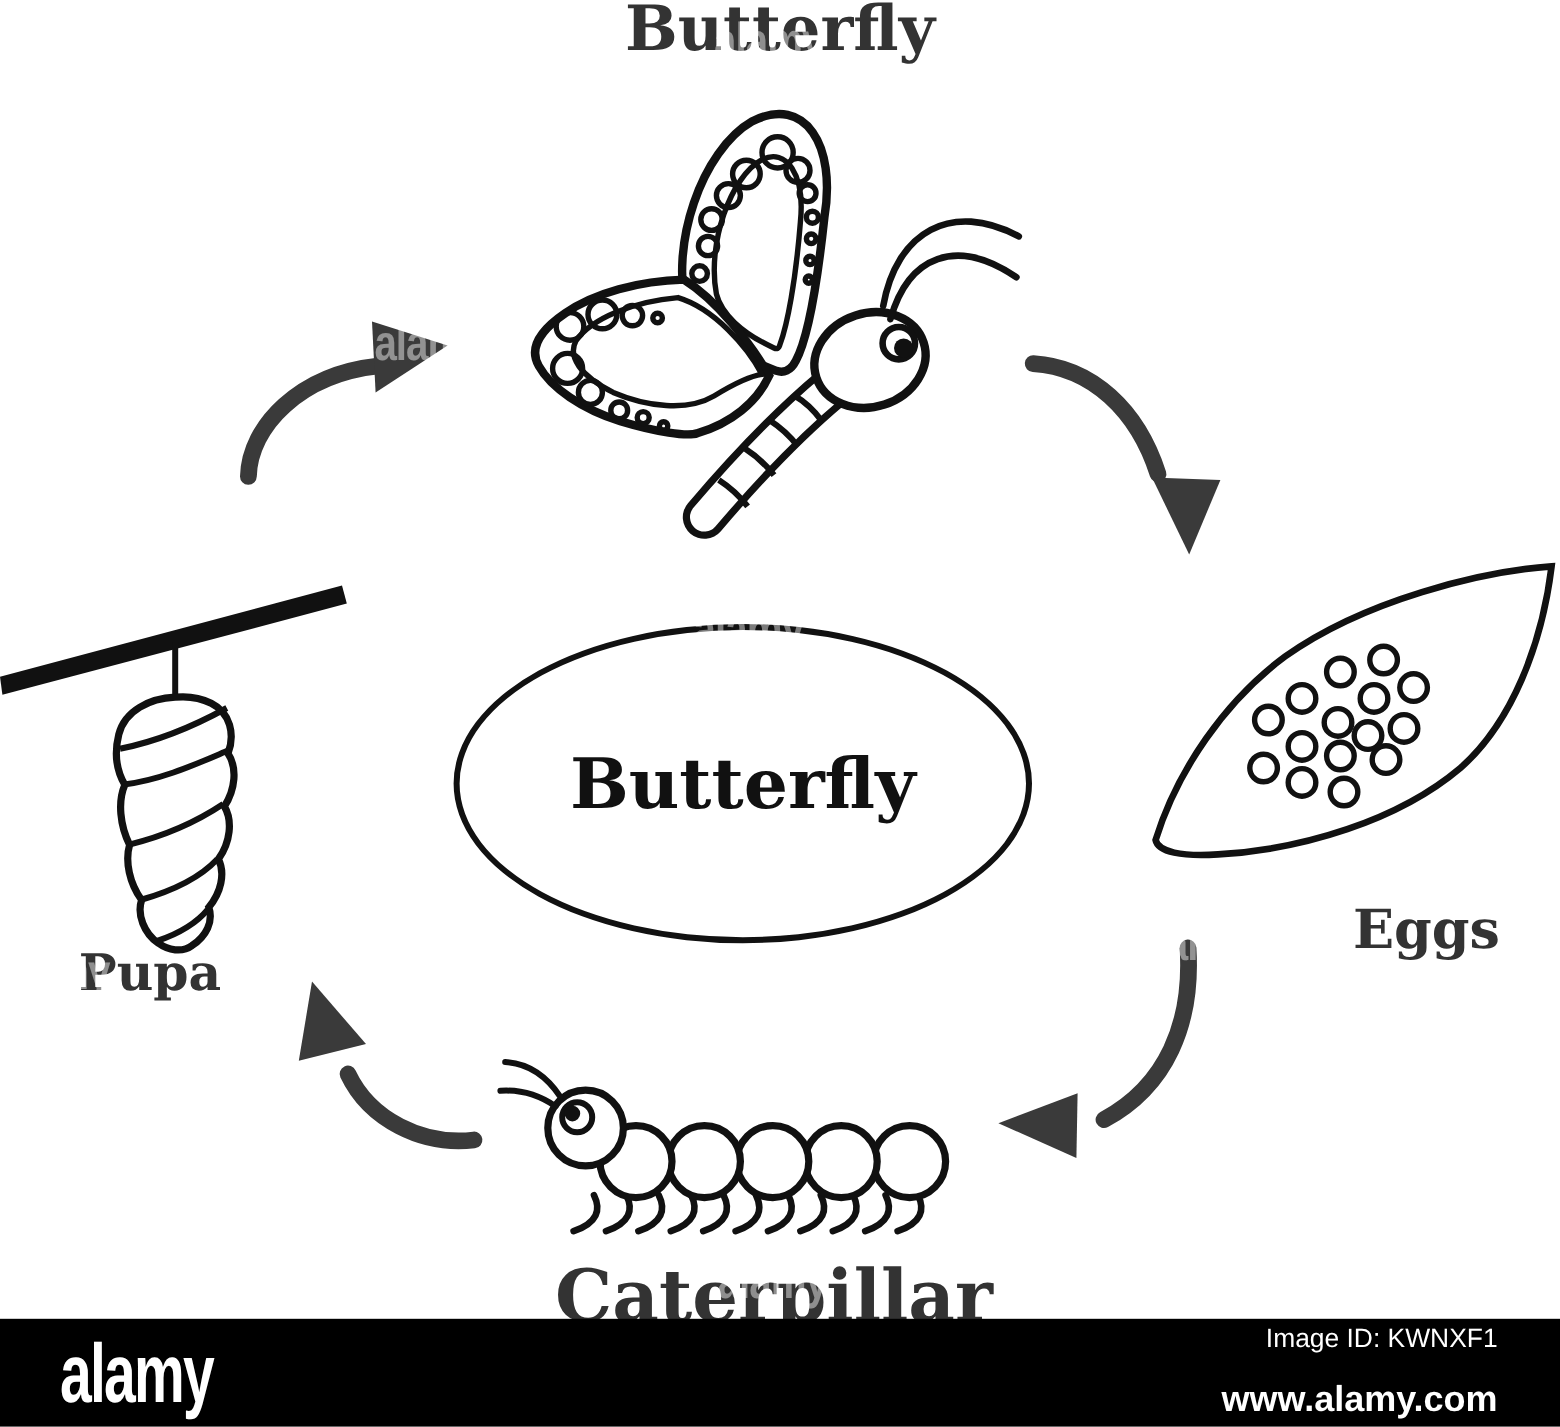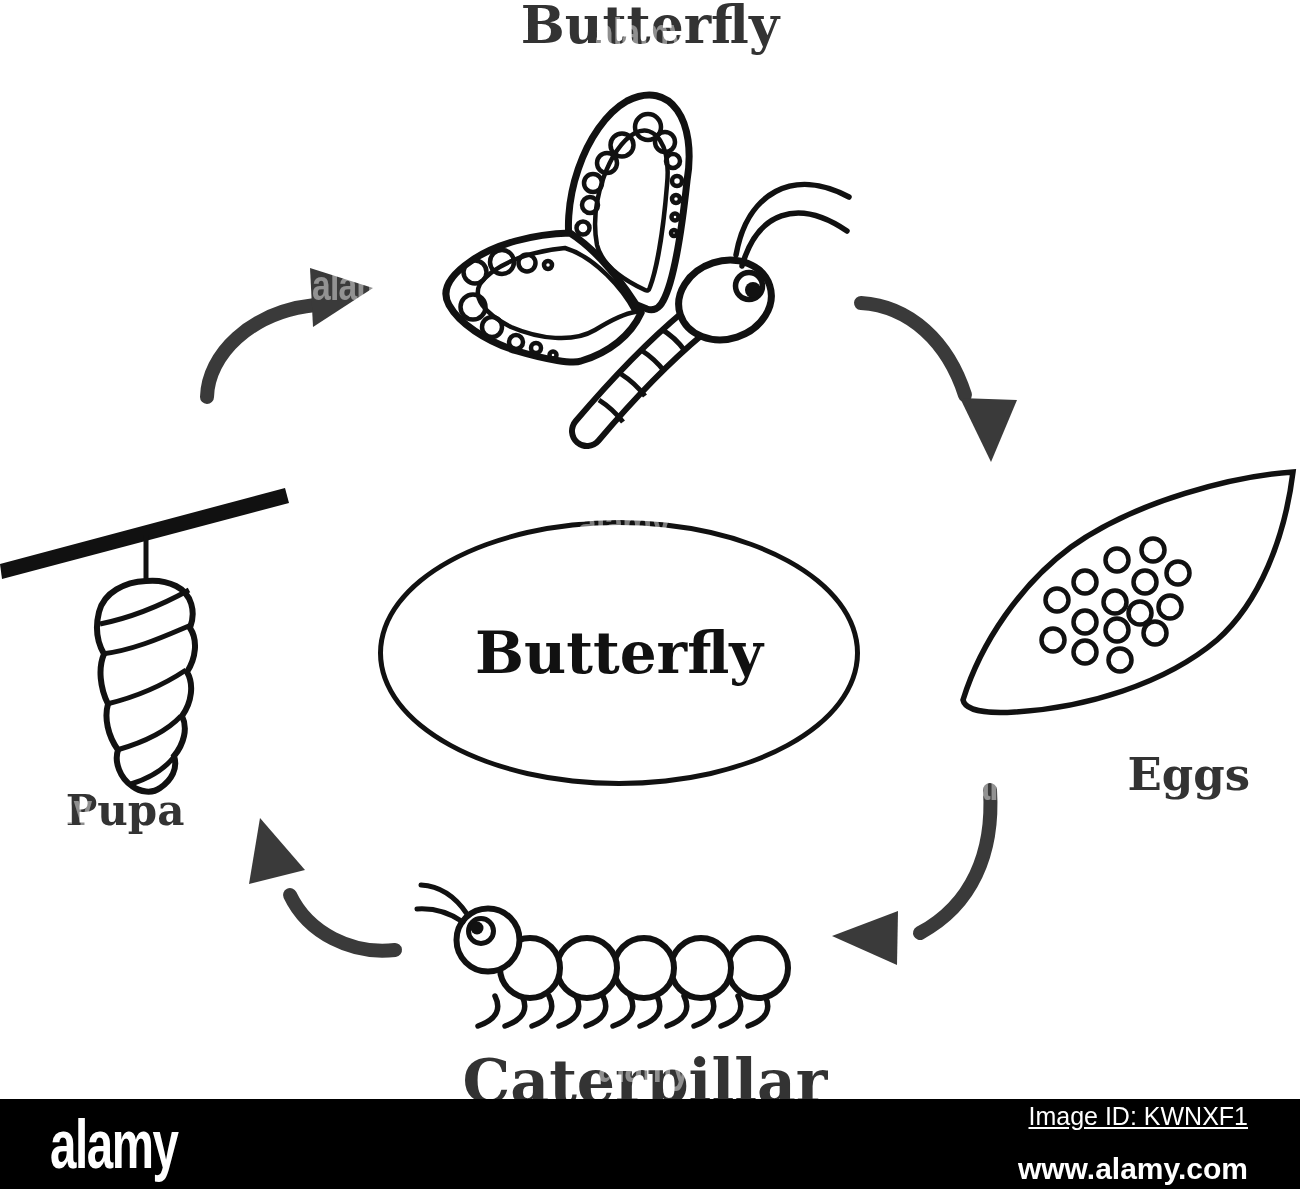--- a/index.html
+++ b/index.html
@@ -21,21 +21,21 @@
   .shaft{fill:none;stroke:var(--arrow);stroke-linecap:round;stroke-width:14px;}
   .ahead{fill:var(--arrow);stroke:none;}
   
   .oval{border:5px solid var(--ink);border-radius:50%;display:flex;flex-direction:column;align-items:center;justify-content:center;gap:4px;background:#fff;}
   .oval .l1{font-family:"DejaVu Serif",serif;font-weight:bold;font-size:58px;color:var(--ink);line-height:1;}
   .oval .l2{font-family:"DejaVu Serif",serif;font-weight:bold;font-size:42px;color:var(--ink);line-height:1;}
   
   .bar{left:0;bottom:0;width:1300px;height:90px;background:var(--bar_bg);display:flex;align-items:center;}
   .logo{color:var(--bar_text);font-weight:bold;font-size:66px;letter-spacing:-2px;transform:scaleX(.72) scaleY(1.05);transform-origin:left center;margin-left:50px;line-height:1;}
   .barright{position:absolute;right:52px;top:50%;transform:translateY(-50%);text-align:right;color:var(--bar_text);}
-  .barright .id{font-size:25px;font-weight:400;line-height:1.2;text-decoration:underline;}
+  .barright .id{font-size:22px;font-weight:400;line-height:1.2;}
   .barright .url{font-size:30px;font-weight:bold;line-height:1.2;margin-top:20px;}
   
   .wm{position:absolute;color:rgba(255,255,255,.45);font-weight:bold;font-size:42px;letter-spacing:-1px;transform:scaleX(.8);transform-origin:left top;pointer-events:none;z-index:50;white-space:nowrap;}
 </style>
 </head>
 <body>
 
 <div id="canvas">
 
   <div class="abs heavy" style="left:0;top:-6px;width:1300px;font-size:52px;">Butterfly</div>

